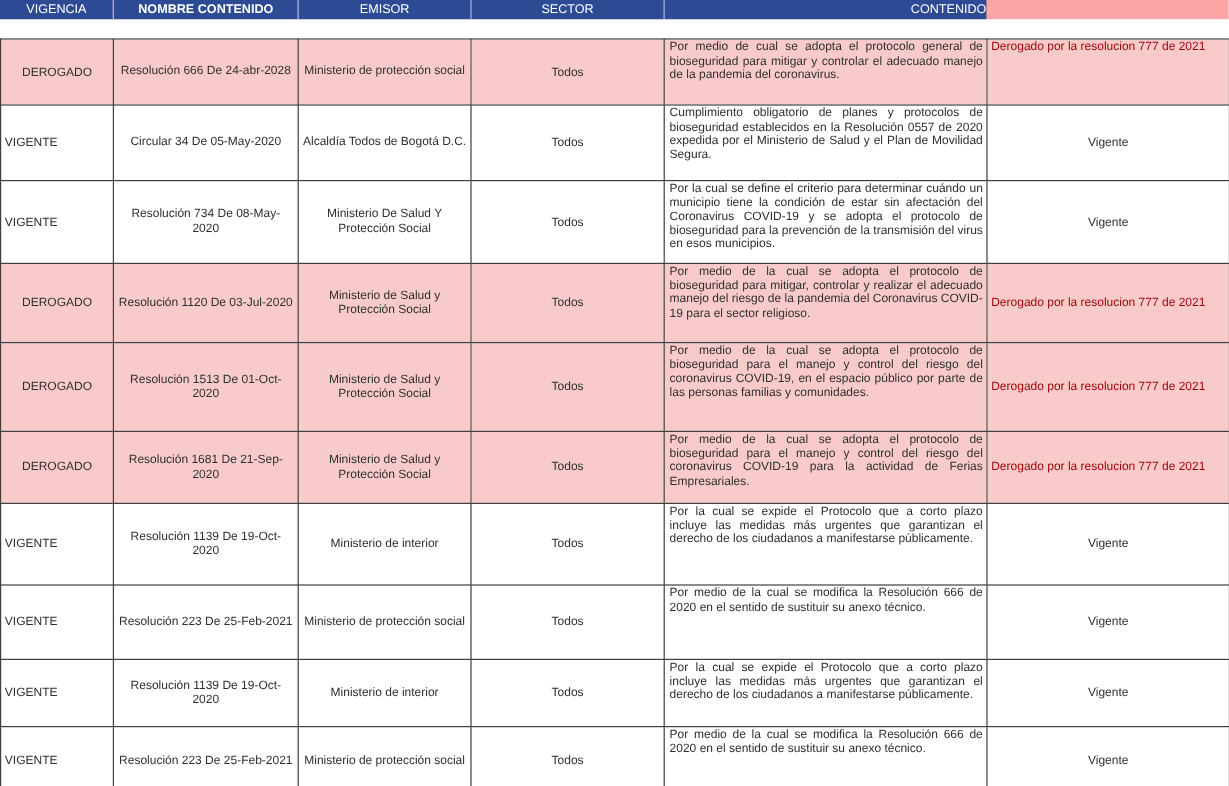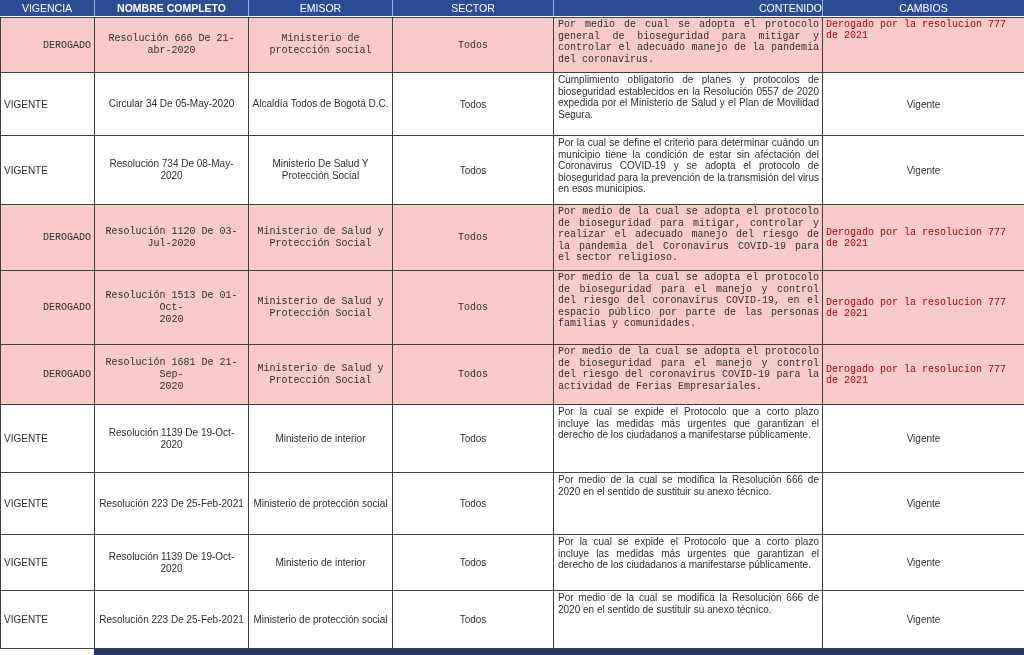--- a/index.html
+++ b/index.html
@@ -8,21 +8,21 @@
     background: #ffffff;
     font-family: "Liberation Sans", sans-serif;
     overflow: hidden;
   }
   .sheet { width: 1024px; height: 655px; background: #fff; }
 
   
   .header-row {
     display: flex;
     height: 16px;
-    margin-bottom: 1px;
+    margin-bottom: 16px;
     background: #fca5a5;
   }
   .hcell {
     background: var(--header-bg, #2D4B94);
     color: var(--header-text, #FFFFFF);
     font-size: 10.5px;
     line-height: 16px;
     text-align: center;
     white-space: nowrap;
     overflow: hidden;
@@ -36,24 +36,24 @@
   
   table { width: 1024px; border-collapse: collapse; table-layout: fixed; }
   td {
     border: 1px solid var(--border, #3F3F3F);
     font-size: 10px;
     color: var(--body-text, #2F2F2F);
     vertical-align: middle;
     padding: 1px 3px;
     overflow: hidden;
   }
-  tr.row-derogado td { background: var(--derogado-bg, #F8CBCA); font-family: Liberation Mono, monospace; }
+  tr.row-derogado td { background: var(--derogado-bg, #F8CBCA); }
   tr.row-vigente  td { background: var(--vigente-bg, #FFFFFF); }
 
-  .col-vigencia { text-align: right; }
+  .col-vigencia { text-align: center; }
   tr.row-vigente .col-vigencia { text-align: left; padding-left: 3px; }
   .col-nombre, .col-emisor { text-align: center; white-space: pre-line; line-height: 12px; }
   .col-sector { text-align: center; }
   .col-contenido {
     text-align: justify;
     vertical-align: top;
     line-height: 11.5px;
     padding: 1px 3px 1px 4px;
   }
   .col-cambios.cambios-vigente { text-align: center; }
@@ -72,40 +72,39 @@
     background: var(--bottom-bar, #1F3864);
   }
 </style>
 </head>
 <body>
 
 <div class="sheet">
 
   <div class="header-row">
     <div class="hcell w0">VIGENCIA</div>
-    <div class="hcell w1 bold">NOMBRE COMPLETO</div>
+    <div class="hcell w1 bold">NOMBRE CONTENIDO</div>
     <div class="hcell w2">EMISOR</div>
     <div class="hcell w3">SECTOR</div>
     <div class="hcell w4 left">CONTENIDO</div>
-    <div class="hcell w5">CAMBIOS</div>
   </div>
 
   <table>
     <colgroup>
       <col style="width:94px">
         <col style="width:154px">
         <col style="width:144px">
       <col style="width:161px">
         <col style="width:269px">
         <col style="width:202px">
     </colgroup>
     <tbody>
         <tr class="row-derogado" style="height: 55px;">
           <td class="col-vigencia">DEROGADO</td>
-          <td class="col-nombre">Resolución 666 De 21-abr-2020</td>
+          <td class="col-nombre">Resolución 666 De 24-abr-2028</td>
           <td class="col-emisor">Ministerio de protección social</td>
           <td class="col-sector">Todos</td>
           <td class="col-contenido">Por medio de cual se adopta el protocolo general de bioseguridad para mitigar y controlar el adecuado manejo de la pandemia del coronavirus.</td>
           <td class="col-cambios cambios-derogado valign-top">Derogado por la resolucion 777 de 2021</td>
         </tr>
         <tr class="row-vigente" style="height: 63px;">
           <td class="col-vigencia">VIGENTE</td>
           <td class="col-nombre">Circular 34 De 05-May-2020</td>
           <td class="col-emisor">Alcaldía Todos de Bogotá D.C.</td>
           <td class="col-sector">Todos</td>

